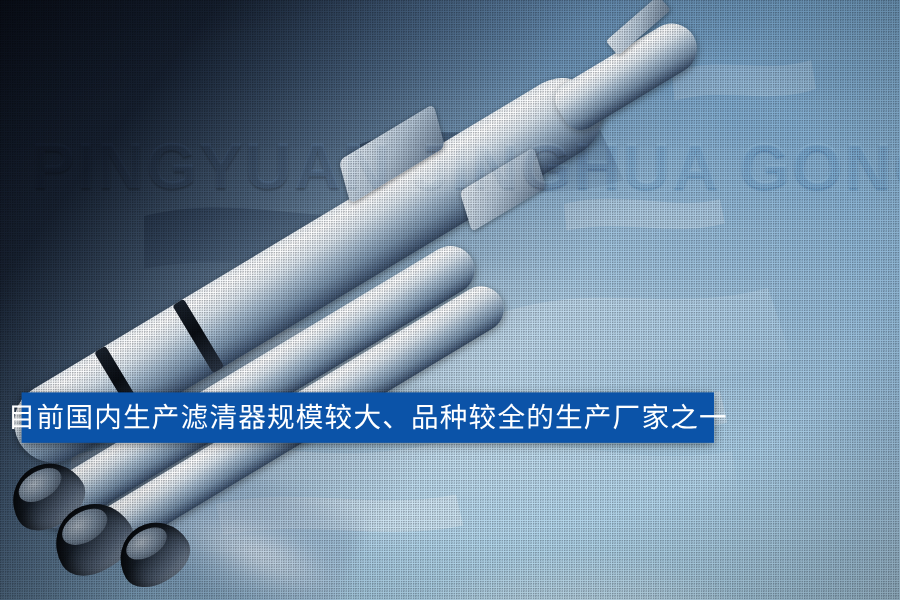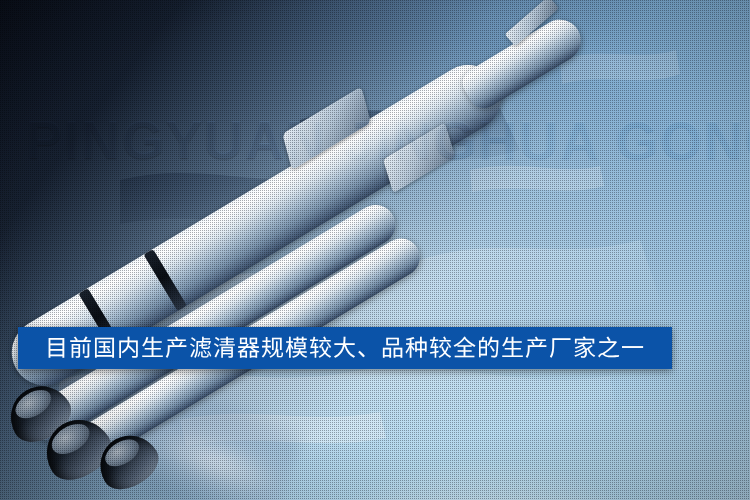--- a/index.html
+++ b/index.html
@@ -208,21 +208,21 @@
     text-shadow:
       0 2px 4px rgba(0,0,0,.6),
       0 0 16px rgba(110,160,205,.4);
     filter: drop-shadow(0 1px 2px rgba(0,0,0,.55));
   }
 
   .blue-bar {
     position: absolute;
     left: 18px;
     top: 327px;
-    width: 654px;
+    width: 577px;
     height: 42px;
     background: #0b53a8;
     box-shadow: 0 2px 8px rgba(0,0,0,.45);
     display: flex;
     align-items: center;
     justify-content: center;
   }
   .blue-bar-text {
     font-size: 23px;
     font-weight: 400;

